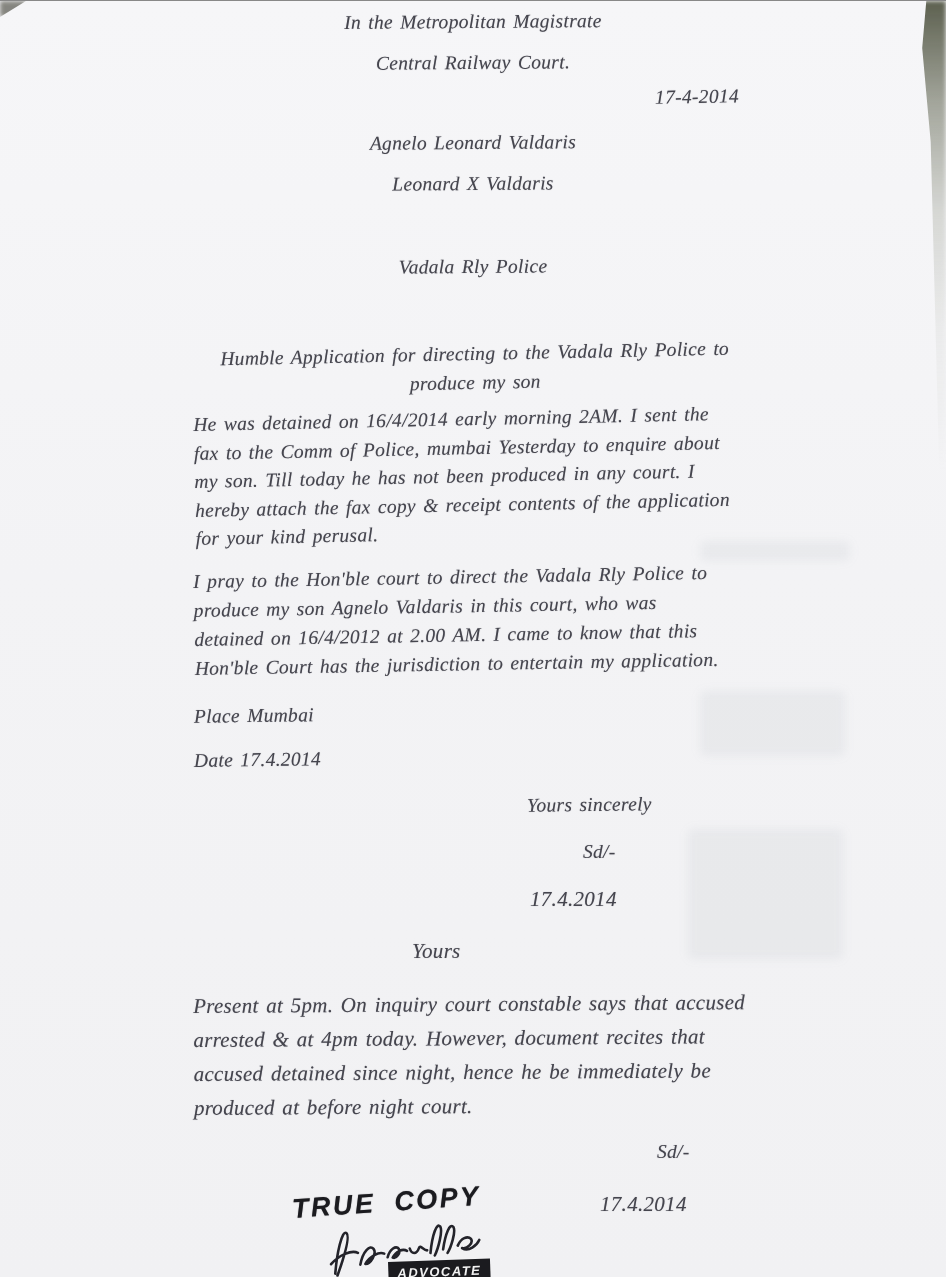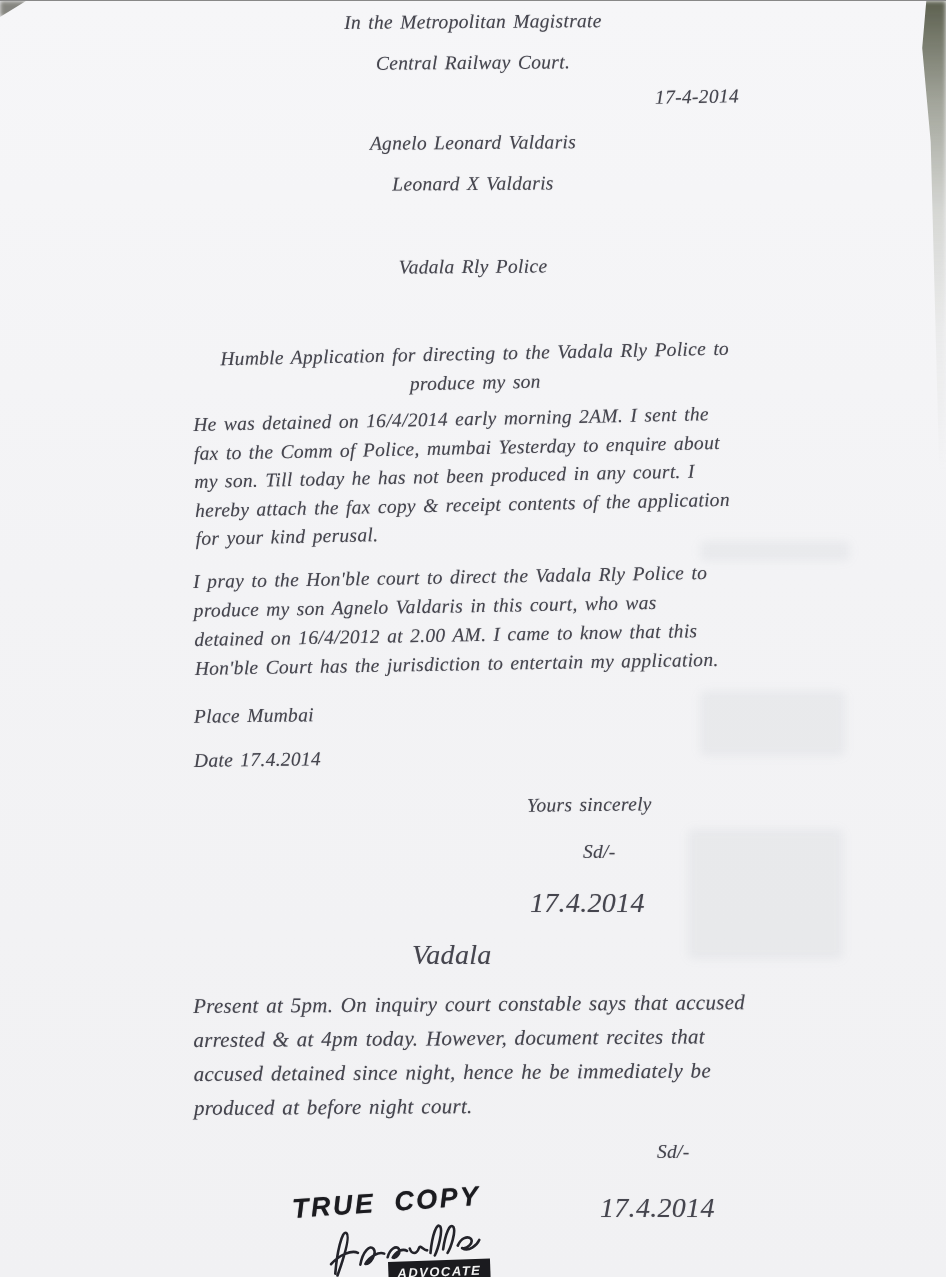--- a/index.html
+++ b/index.html
@@ -41,21 +41,21 @@
     font-size:19.5px;letter-spacing:.3px;word-spacing:2px;
     color:var(--ink,#45454e);
     text-shadow:0 0 1px rgba(68,68,78,.4);
   }
   .center{left:0;width:946px;text-align:center;}
   .lines div{white-space:nowrap;}
   .para{line-height:28.5px;}
   .para2{line-height:29px;}
   .order-para{font-size:21px;line-height:34px;}
   .subject{text-align:center;line-height:29px;}
-  .big{font-size:28px;}
+  .big{font-size:21px;}
   
   .true-copy{
     position:absolute;left:291px;top:1193px;
     font-family:"Liberation Sans",sans-serif;
     font-weight:bold;font-size:27px;
     letter-spacing:2.5px;word-spacing:9px;
     color:var(--stamp,#1e1e22);
     transform:rotate(-4deg);transform-origin:left top;
     text-shadow:0 0 1px rgba(20,20,25,.6);
   }
@@ -111,21 +111,21 @@
       <div>Hon'ble Court has the jurisdiction to entertain my application.</div>
     </div>
 
   <div class="t" style="left:194px;top:704px;transform:rotate(-.8deg);">Place Mumbai</div>
   <div class="t" style="left:194px;top:748px;transform:rotate(-.8deg);">Date 17.4.2014</div>
 
   <div class="t" style="left:527px;top:793px;transform:rotate(-.6deg);">Yours sincerely</div>
   <div class="t" style="left:583px;top:840px;">Sd/-</div>
   <div class="t big" style="left:530px;top:886px;">17.4.2014</div>
 
-  <div class="t big" style="left:412px;top:938px;">Vadala</div>
+  <div class="t big" style="left:412px;top:938px;">Yours</div>
   <div class="t lines order-para" style="left:193px;top:988px;transform:rotate(-.4deg);transform-origin:left top;">
       <div>Present at 5pm. On inquiry court constable says that accused</div>
       <div>arrested &amp; at 4pm today. However, document recites that</div>
       <div>accused detained since night, hence he be immediately be</div>
       <div>produced at before night court.</div>
     </div>
   <div class="t" style="left:657px;top:1140px;">Sd/-</div>
   <div class="t big" style="left:600px;top:1191px;">17.4.2014</div>
 
   <div class="true-copy">TRUE COPY</div>

